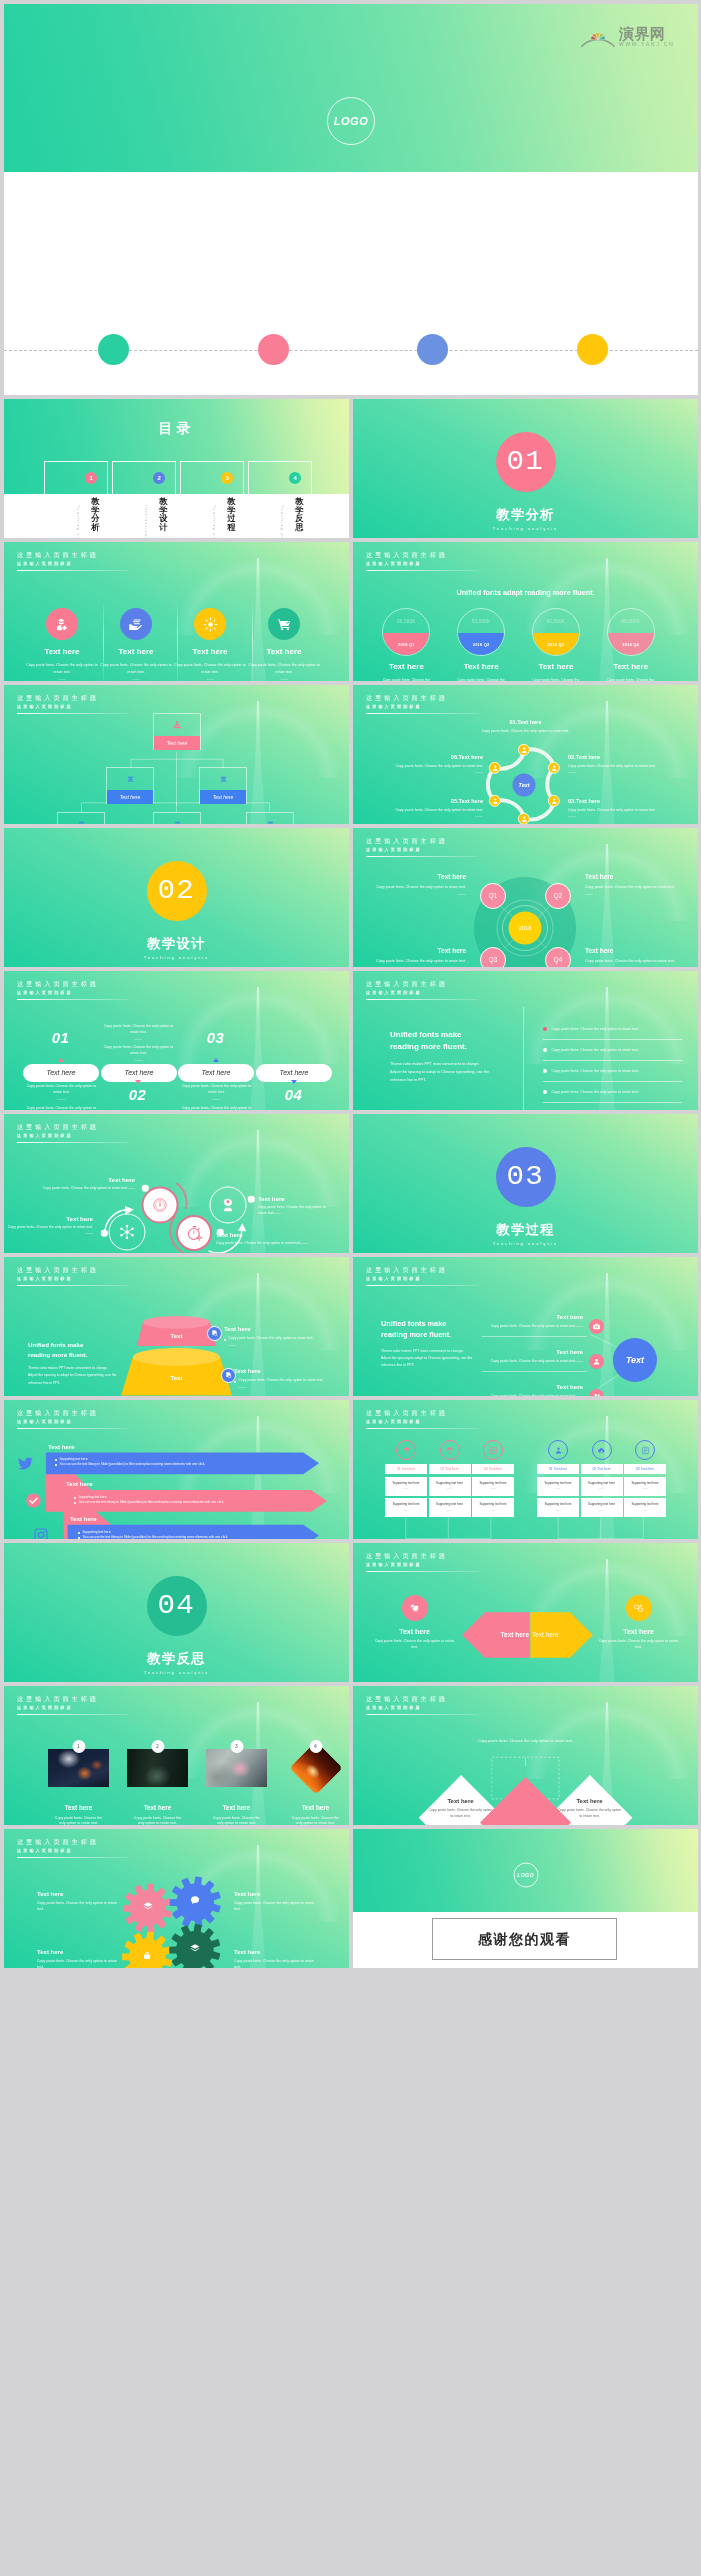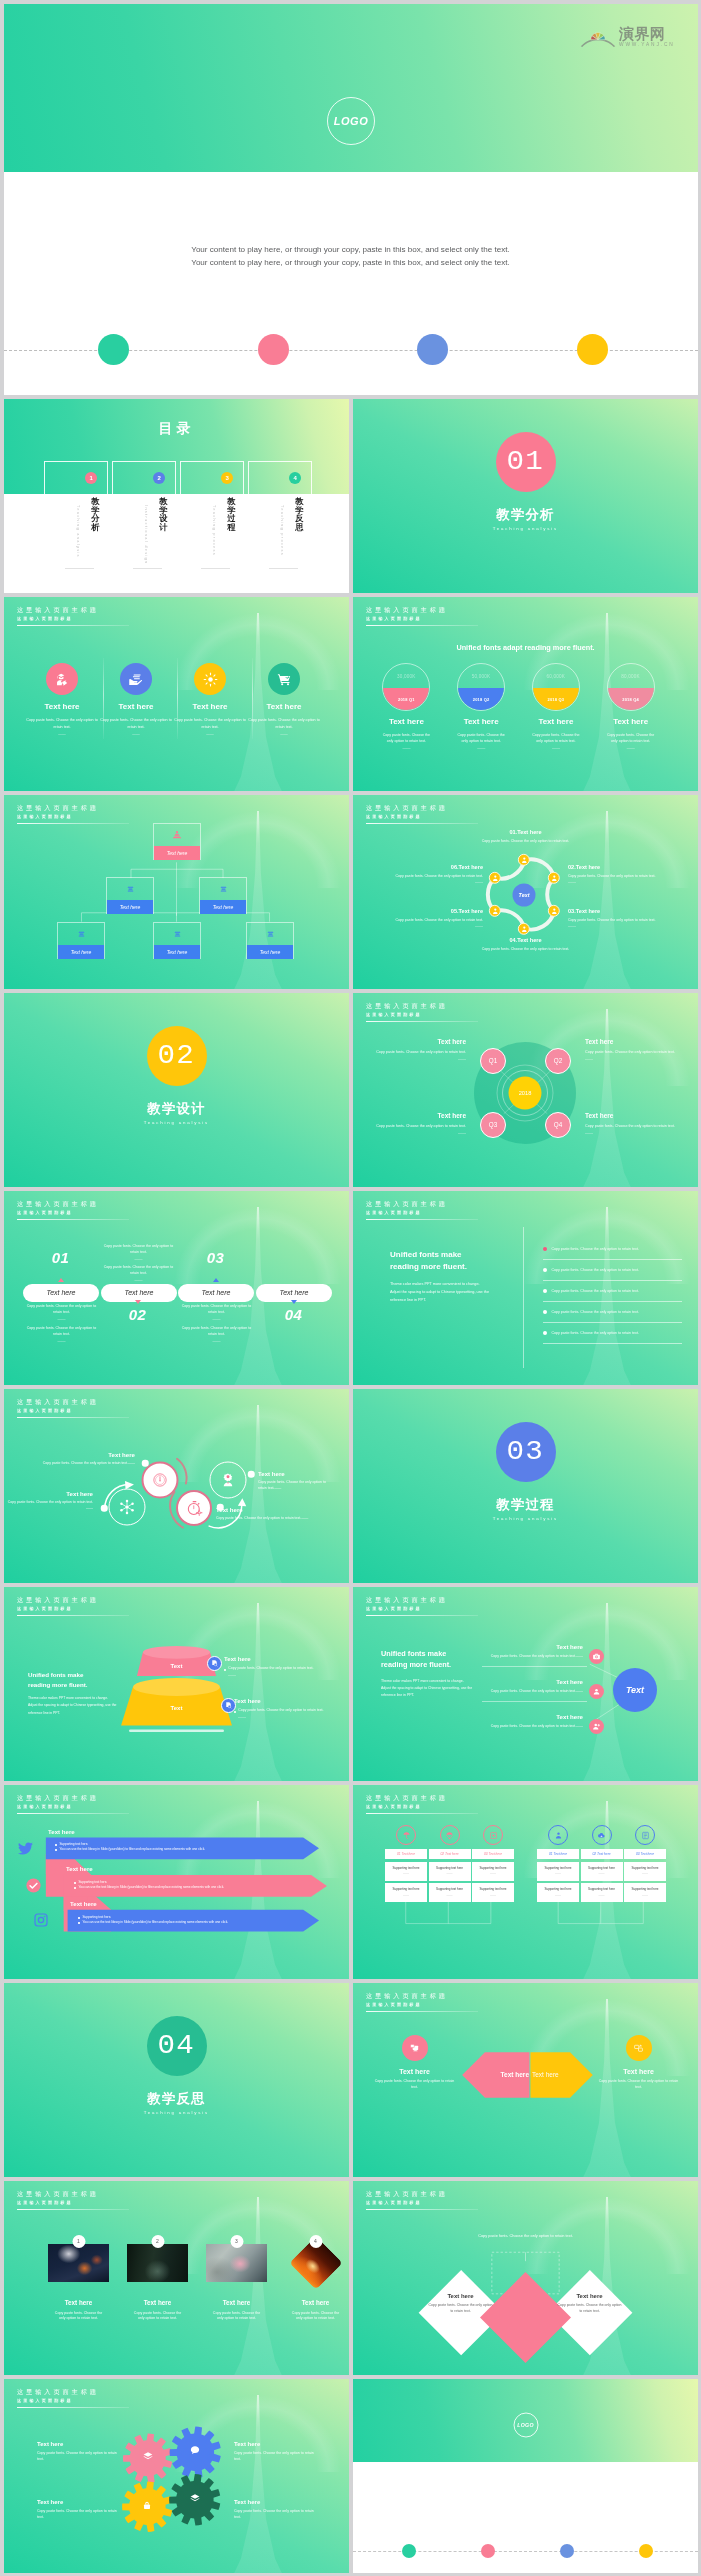--- a/index.html
+++ b/index.html
@@ -1,20 +1,20 @@
 <!DOCTYPE html>
 <html><head>
 <meta charset="utf-8">
 <style>
 *{box-sizing:border-box;margin:0;padding:0}
 html,body{background:#d3d3d5}
 body{width:702px;height:2576px;font-family:"Liberation Sans",sans-serif;overflow:hidden}
 .page{position:relative;width:702px;min-height:2576px;padding:4px 4px 16px 4px;background:#d3d3d5}
 .grid{display:flex;flex-wrap:wrap;column-gap:4px;row-gap:4px}
-.slide{position:relative;width:345px;height:194px;overflow:hidden;flex:0 0 auto;
+.slide{position:relative;width:345px;height:139px;overflow:hidden;flex:0 0 auto;
   font-size:10px;color:#fff;line-height:1.35}
 .slide.full{width:694px;height:391px}
 .gbg{position:absolute;inset:0;background:linear-gradient(29deg,#22d0a0 0%,#4eda aa 1%,#58dcac 46%,#8ae6ab 74%,#c8f1ae 100%)}
 .gbg{background:linear-gradient(29deg,#1fcf9f 0%,#58dcac 48%,#8ce7ab 76%,#c9f1ae 100%)}
 
 .beam{position:absolute;left:0;top:0;width:100%;height:100%;pointer-events:none;overflow:hidden}
 .beam::before{content:"";position:absolute;left:254px;top:16px;width:167px;height:77px;
   transform:translateX(-50%);border-radius:83px 83px 0 0;
   background:radial-gradient(ellipse 50% 100% at 50% 100%, rgba(255,255,255,0) 70%, rgba(255,255,255,.125) 85%, rgba(255,255,255,0) 100%)}
 .beam::after{content:"";position:absolute;left:254px;top:16px;width:57px;height:182px;
@@ -374,21 +374,20 @@
         </g>
       </svg>
       <div class="wmtxt">
         <div class="wm-cn">演界网</div>
         <div class="wm-en">WWW.YANJ.CN</div>
       </div>
     </div>
     <div class="cover-logo">
       <span>LOGO</span>
     </div>
-    <div class="cover-sub">Your content to play here, or through your copy, paste in this box, and select only the text. Your content to play here, or through your copy, paste in this box, and select only the text.</div>
     <div class="cover-line"></div>
     <div class="cover-dots">
       <i></i>
           <i></i>
           <i></i>
           <i></i>
     </div>
   </div>
 
   <div class="slide s-toc">
@@ -1511,20 +1510,23 @@
       <div class="gr-t">Text here</div>
       <div class="gr-c cpy">Copy paste fonts. Choose the only option to retain text.</div>
         </div>
   </div>
 
   <div class="slide s-end">
     <div class="end-band"></div>
     <div class="end-logo">
       <span>LOGO</span>
         </div>
+    <div class="end-box">
+      <span>感谢您的观看</span>
+        </div>
     <div class="end-line"></div>
     <div class="end-dots">
       <i></i>
           <i></i>
           <i></i>
           <i></i>
     </div>
   </div>
 
   </div>

